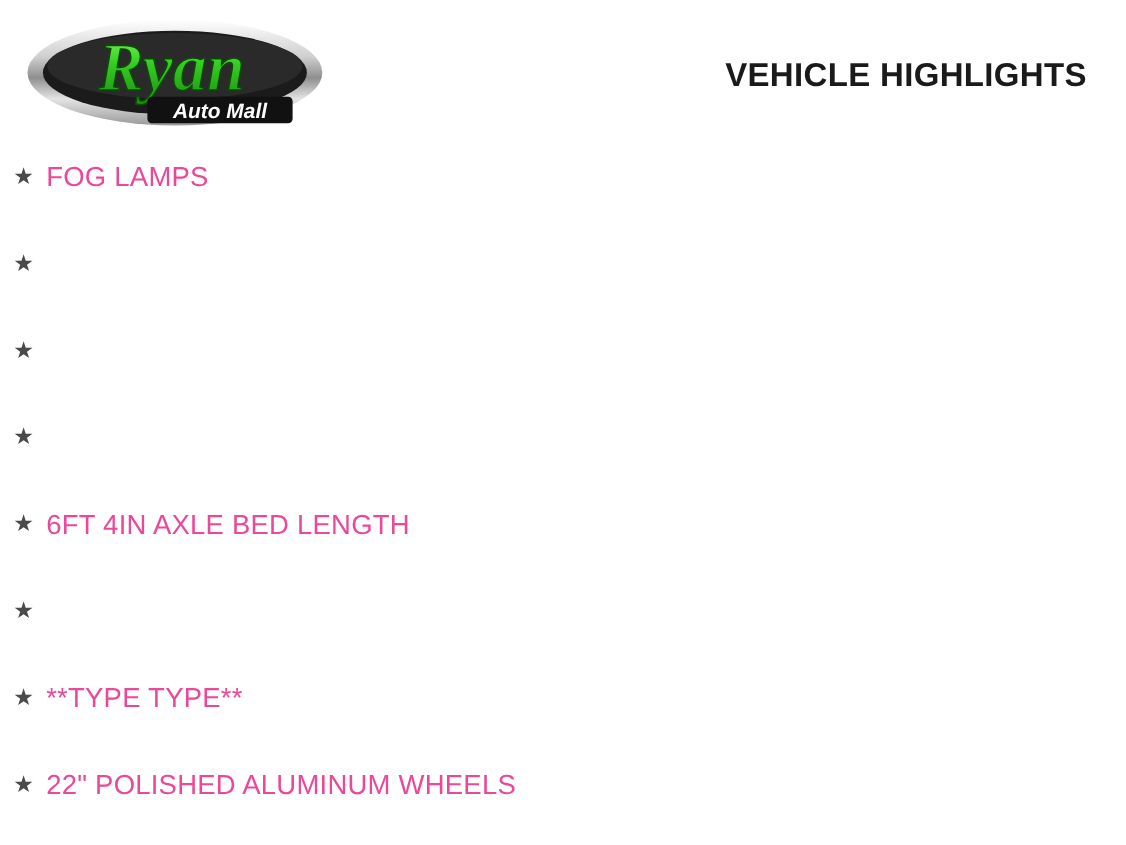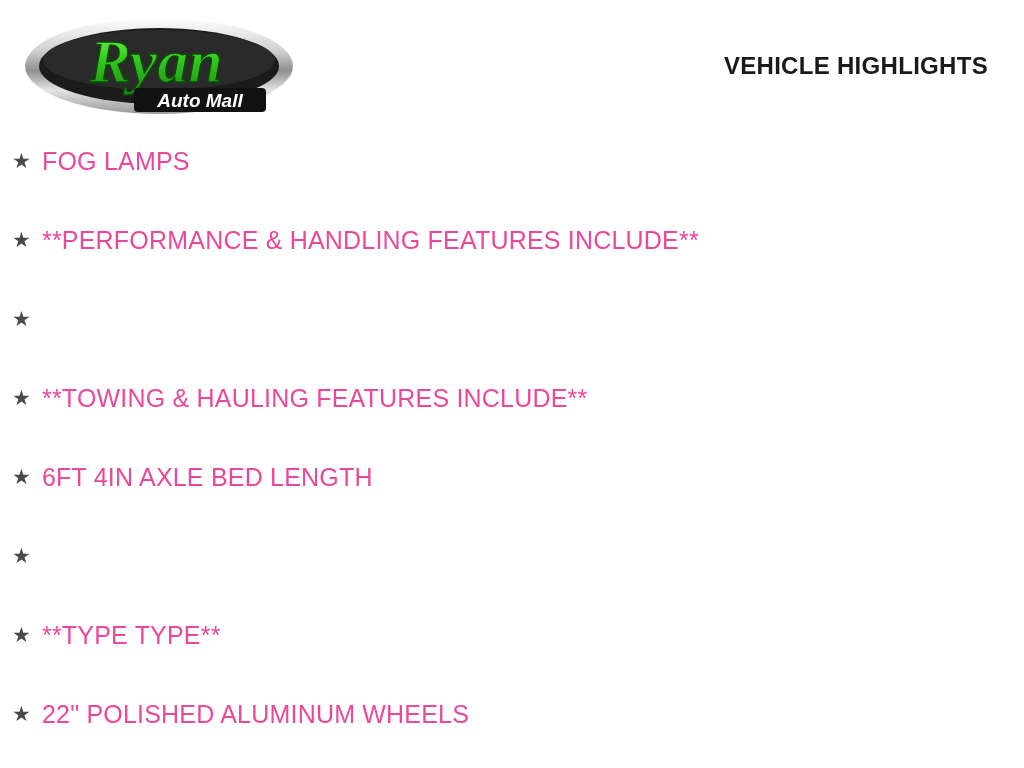--- a/index.html
+++ b/index.html
@@ -34,21 +34,21 @@
     width: 290px;
     height: 112px;
   }
   .logo svg {
     display: block;
   }
   .highlights-title {
     position: absolute;
     right: 36px;
     top: 52px;
-    font-size: 24px;
+    font-size: 30px;
     font-weight: bold;
     letter-spacing: 0.3px;
     color: #1a1a1a;
     white-space: nowrap;
   }
 
   
   .feature-list {
     position: absolute;
     top: 146px;
@@ -119,28 +119,26 @@
     <div class="highlights-title">VEHICLE HIGHLIGHTS</div>
   </div>
 
   <ul class="feature-list">
     <li class="feature-item">
       <span class="bullet-star">★</span>
       <span class="feature-text">FOG LAMPS</span>
     </li>
     <li class="feature-item">
       <span class="bullet-star">★</span>
-      <span class="feature-text">**PERFORMANCE &amp; HANDLING FEATURES INCLUDE**</span>
     </li>
     <li class="feature-item">
       <span class="bullet-star">★</span>
     </li>
     <li class="feature-item">
       <span class="bullet-star">★</span>
-      <span class="feature-text">**TOWING &amp; HAULING FEATURES INCLUDE**</span>
     </li>
     <li class="feature-item">
       <span class="bullet-star">★</span>
       <span class="feature-text">6FT 4IN AXLE BED LENGTH</span>
     </li>
     <li class="feature-item">
       <span class="bullet-star">★</span>
     </li>
     <li class="feature-item">
       <span class="bullet-star">★</span>

